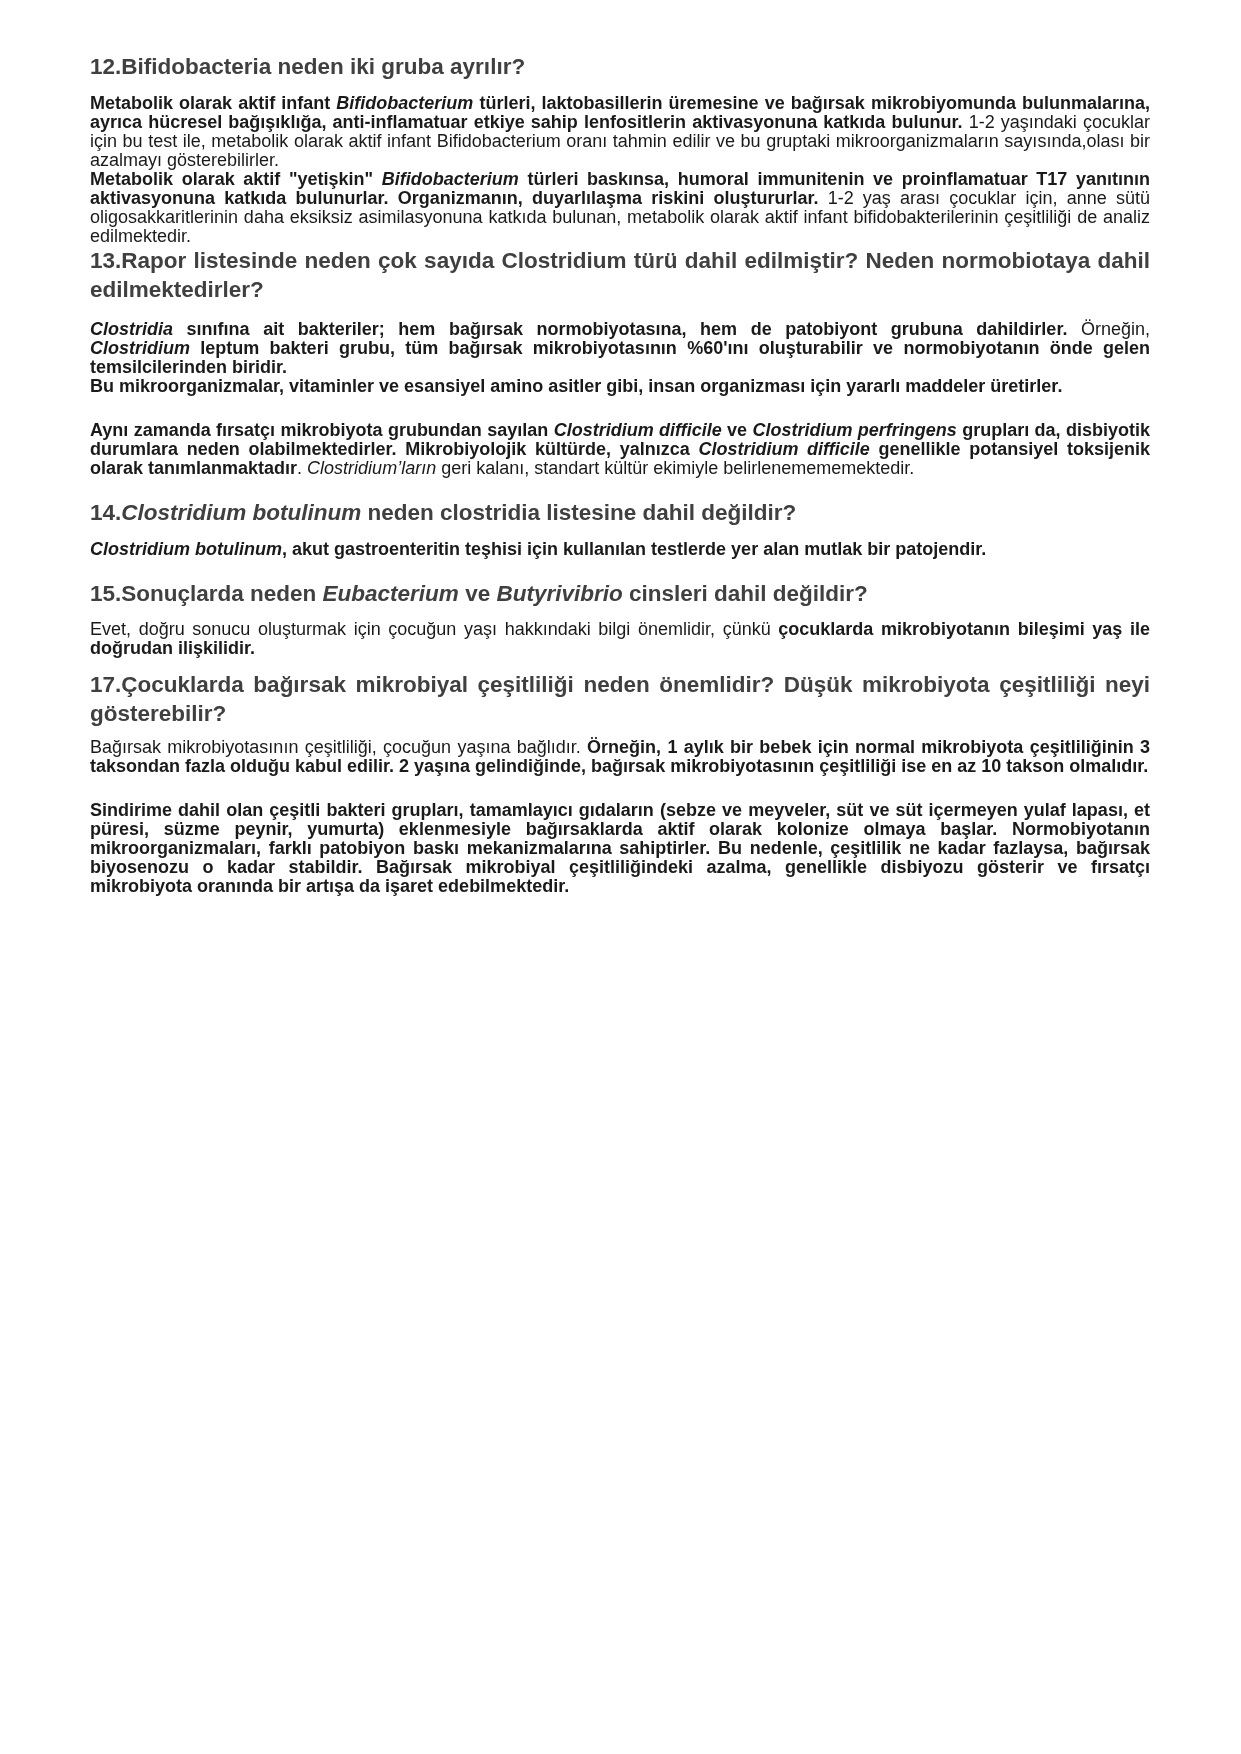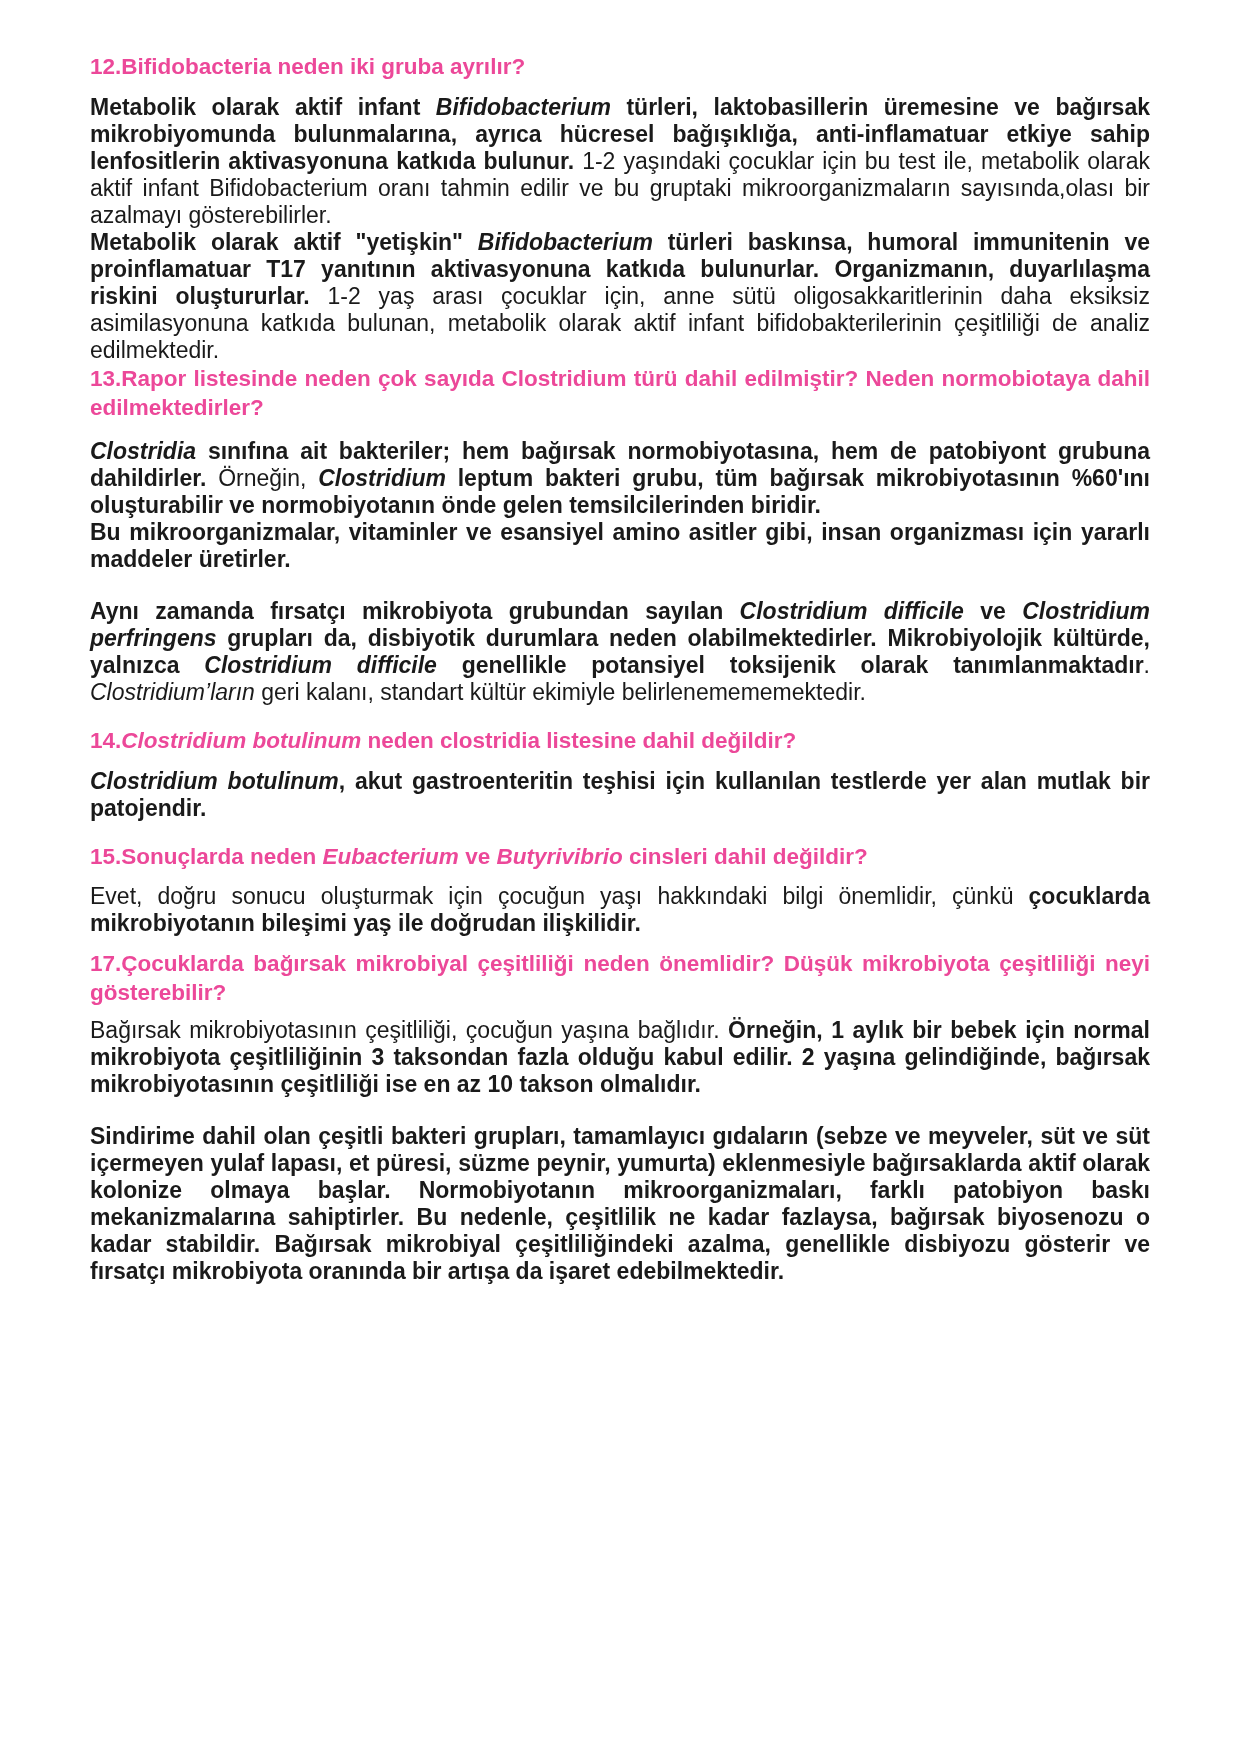--- a/index.html
+++ b/index.html
@@ -10,30 +10,30 @@
       font-family: "Liberation Sans", sans-serif;
       color: #1a1a1a;
     }
     .page {
       position: absolute;
       left: 90px;
       top: 52px;
       width: 1060px;
     }
     .q {
-      color: #ec4899;
+      color: #404040;
       font-weight: bold;
       font-size: 22.5px;
       line-height: 29px;
       text-align: justify;
       margin: 0;
     }
     .p {
-      font-size: 23px;
-      line-height: 27px;
+      font-size: 18px;
+      line-height: 19px;
       text-align: justify;
       margin: 0;
     }
     .b { font-weight: bold; }
     .i { font-style: italic; }
   </style>
 </head>
 <body>
 
 <div class="page">

